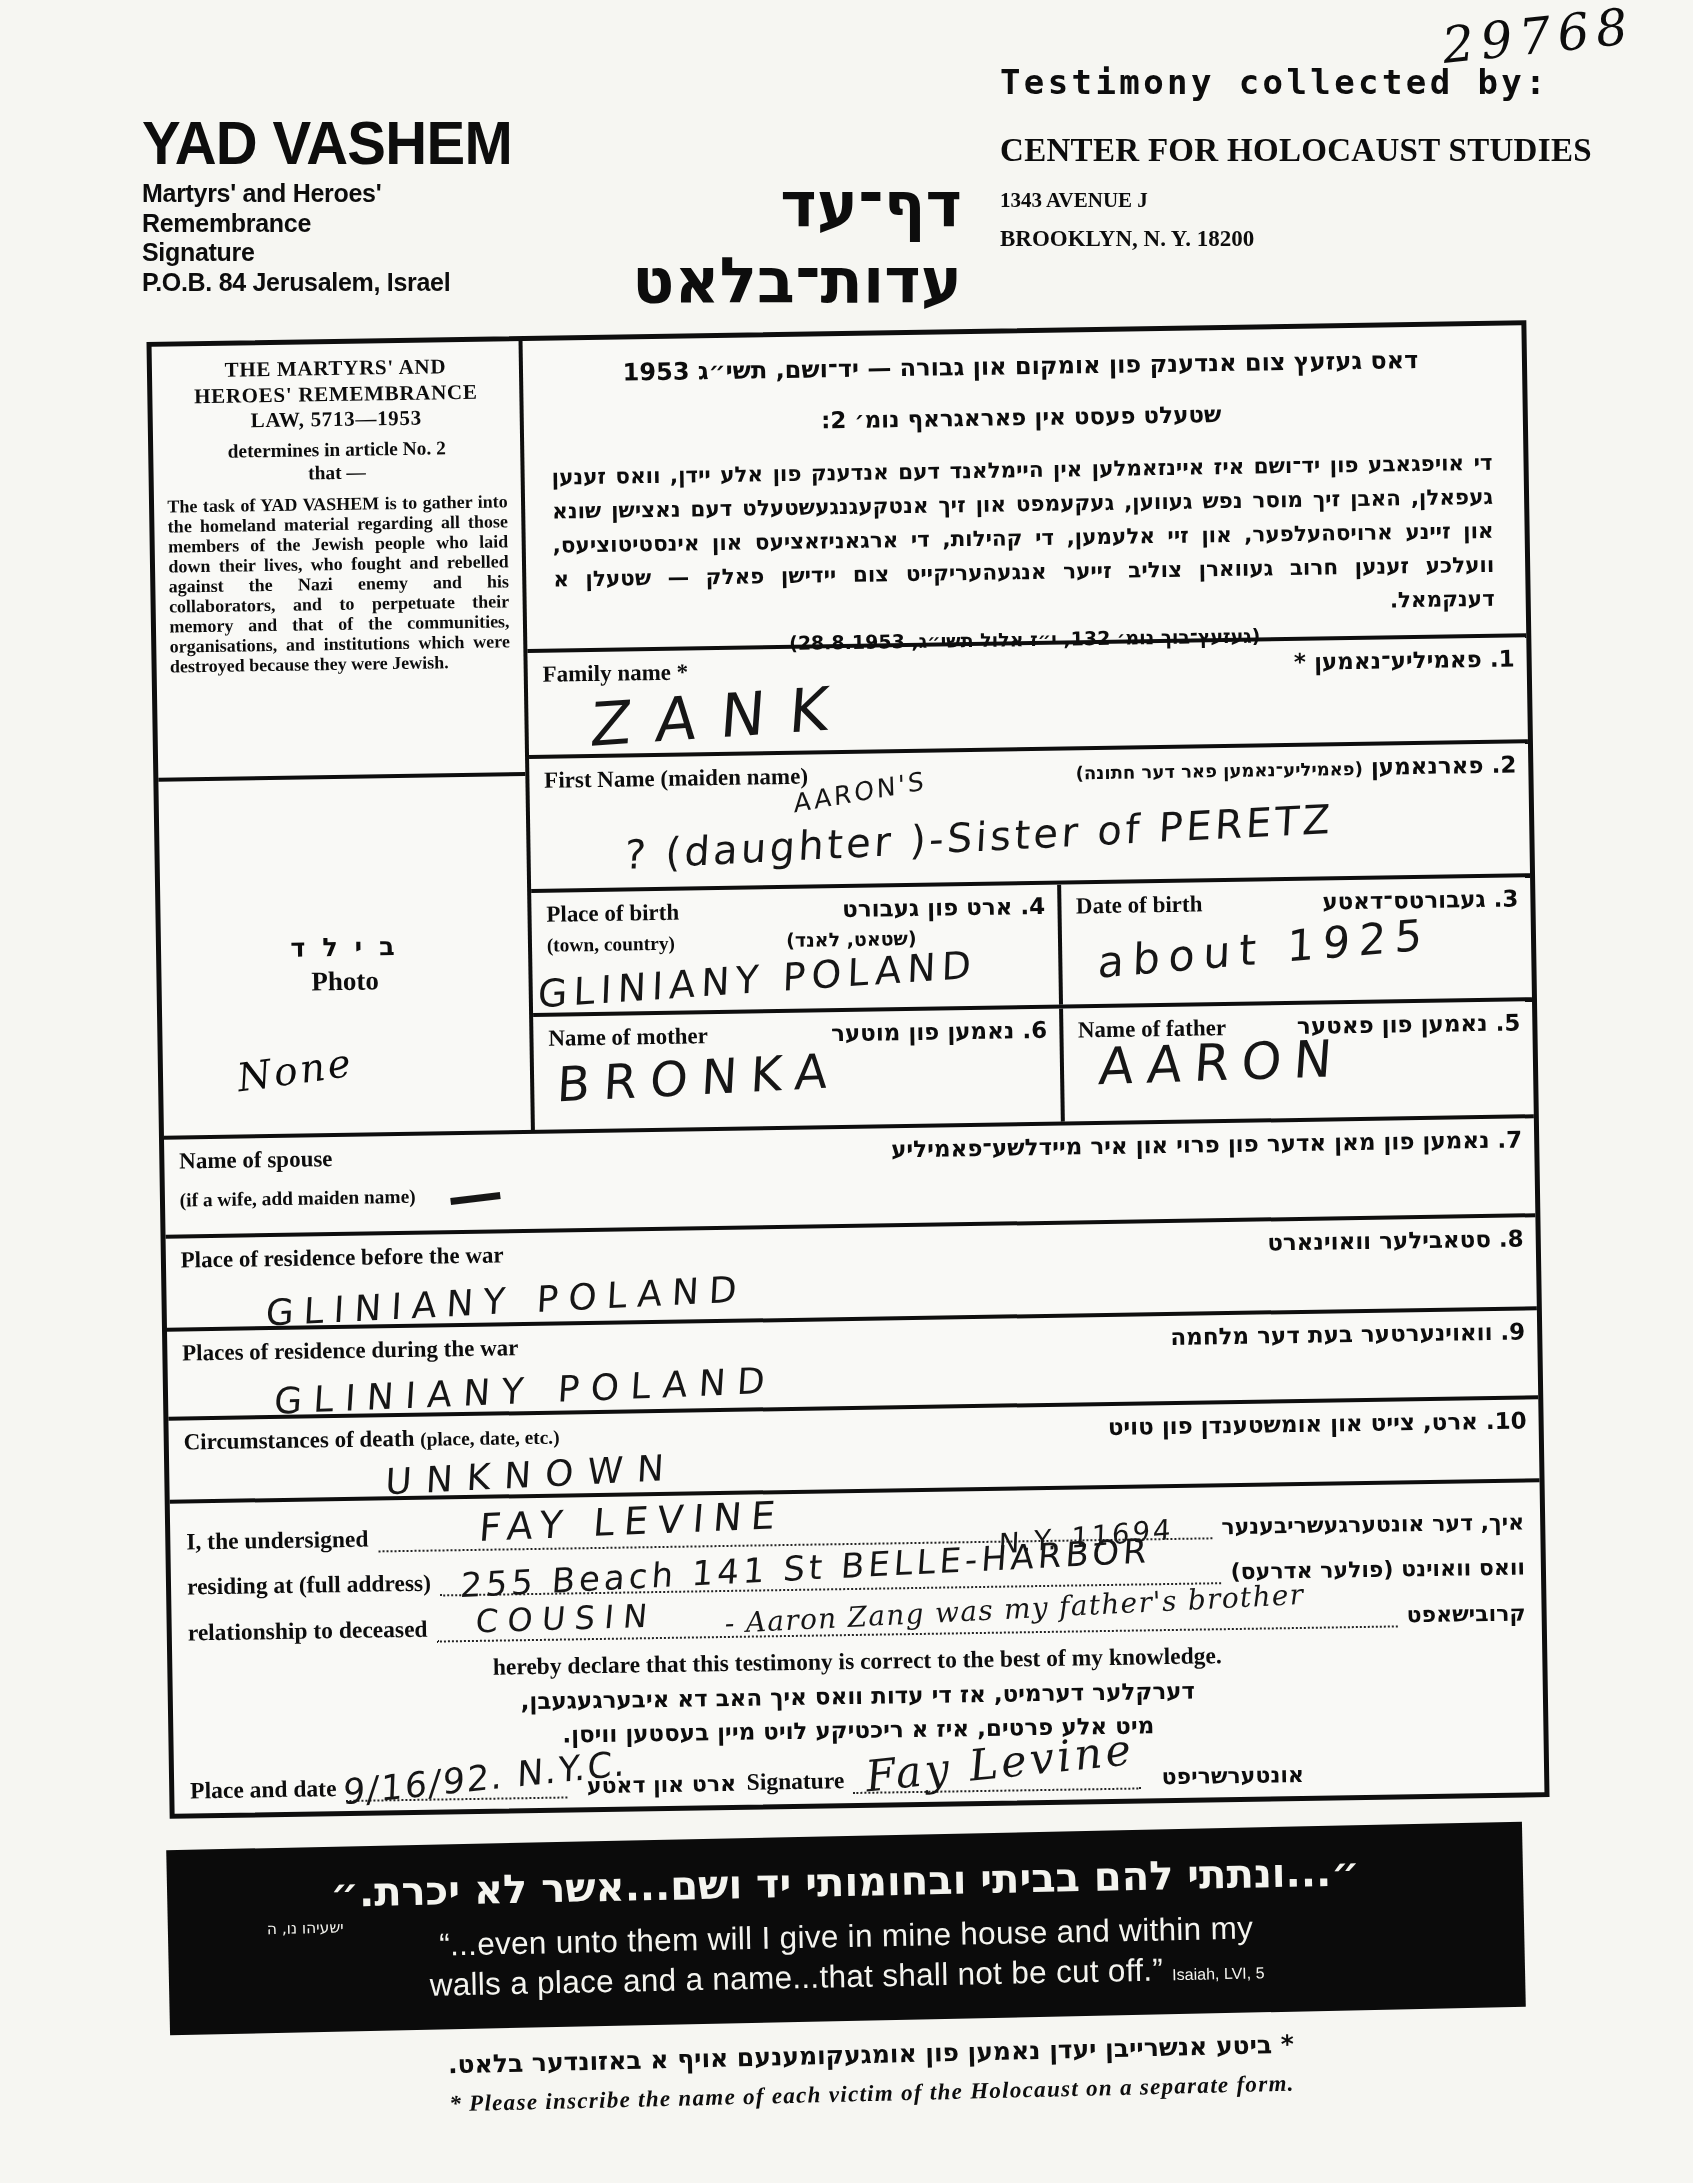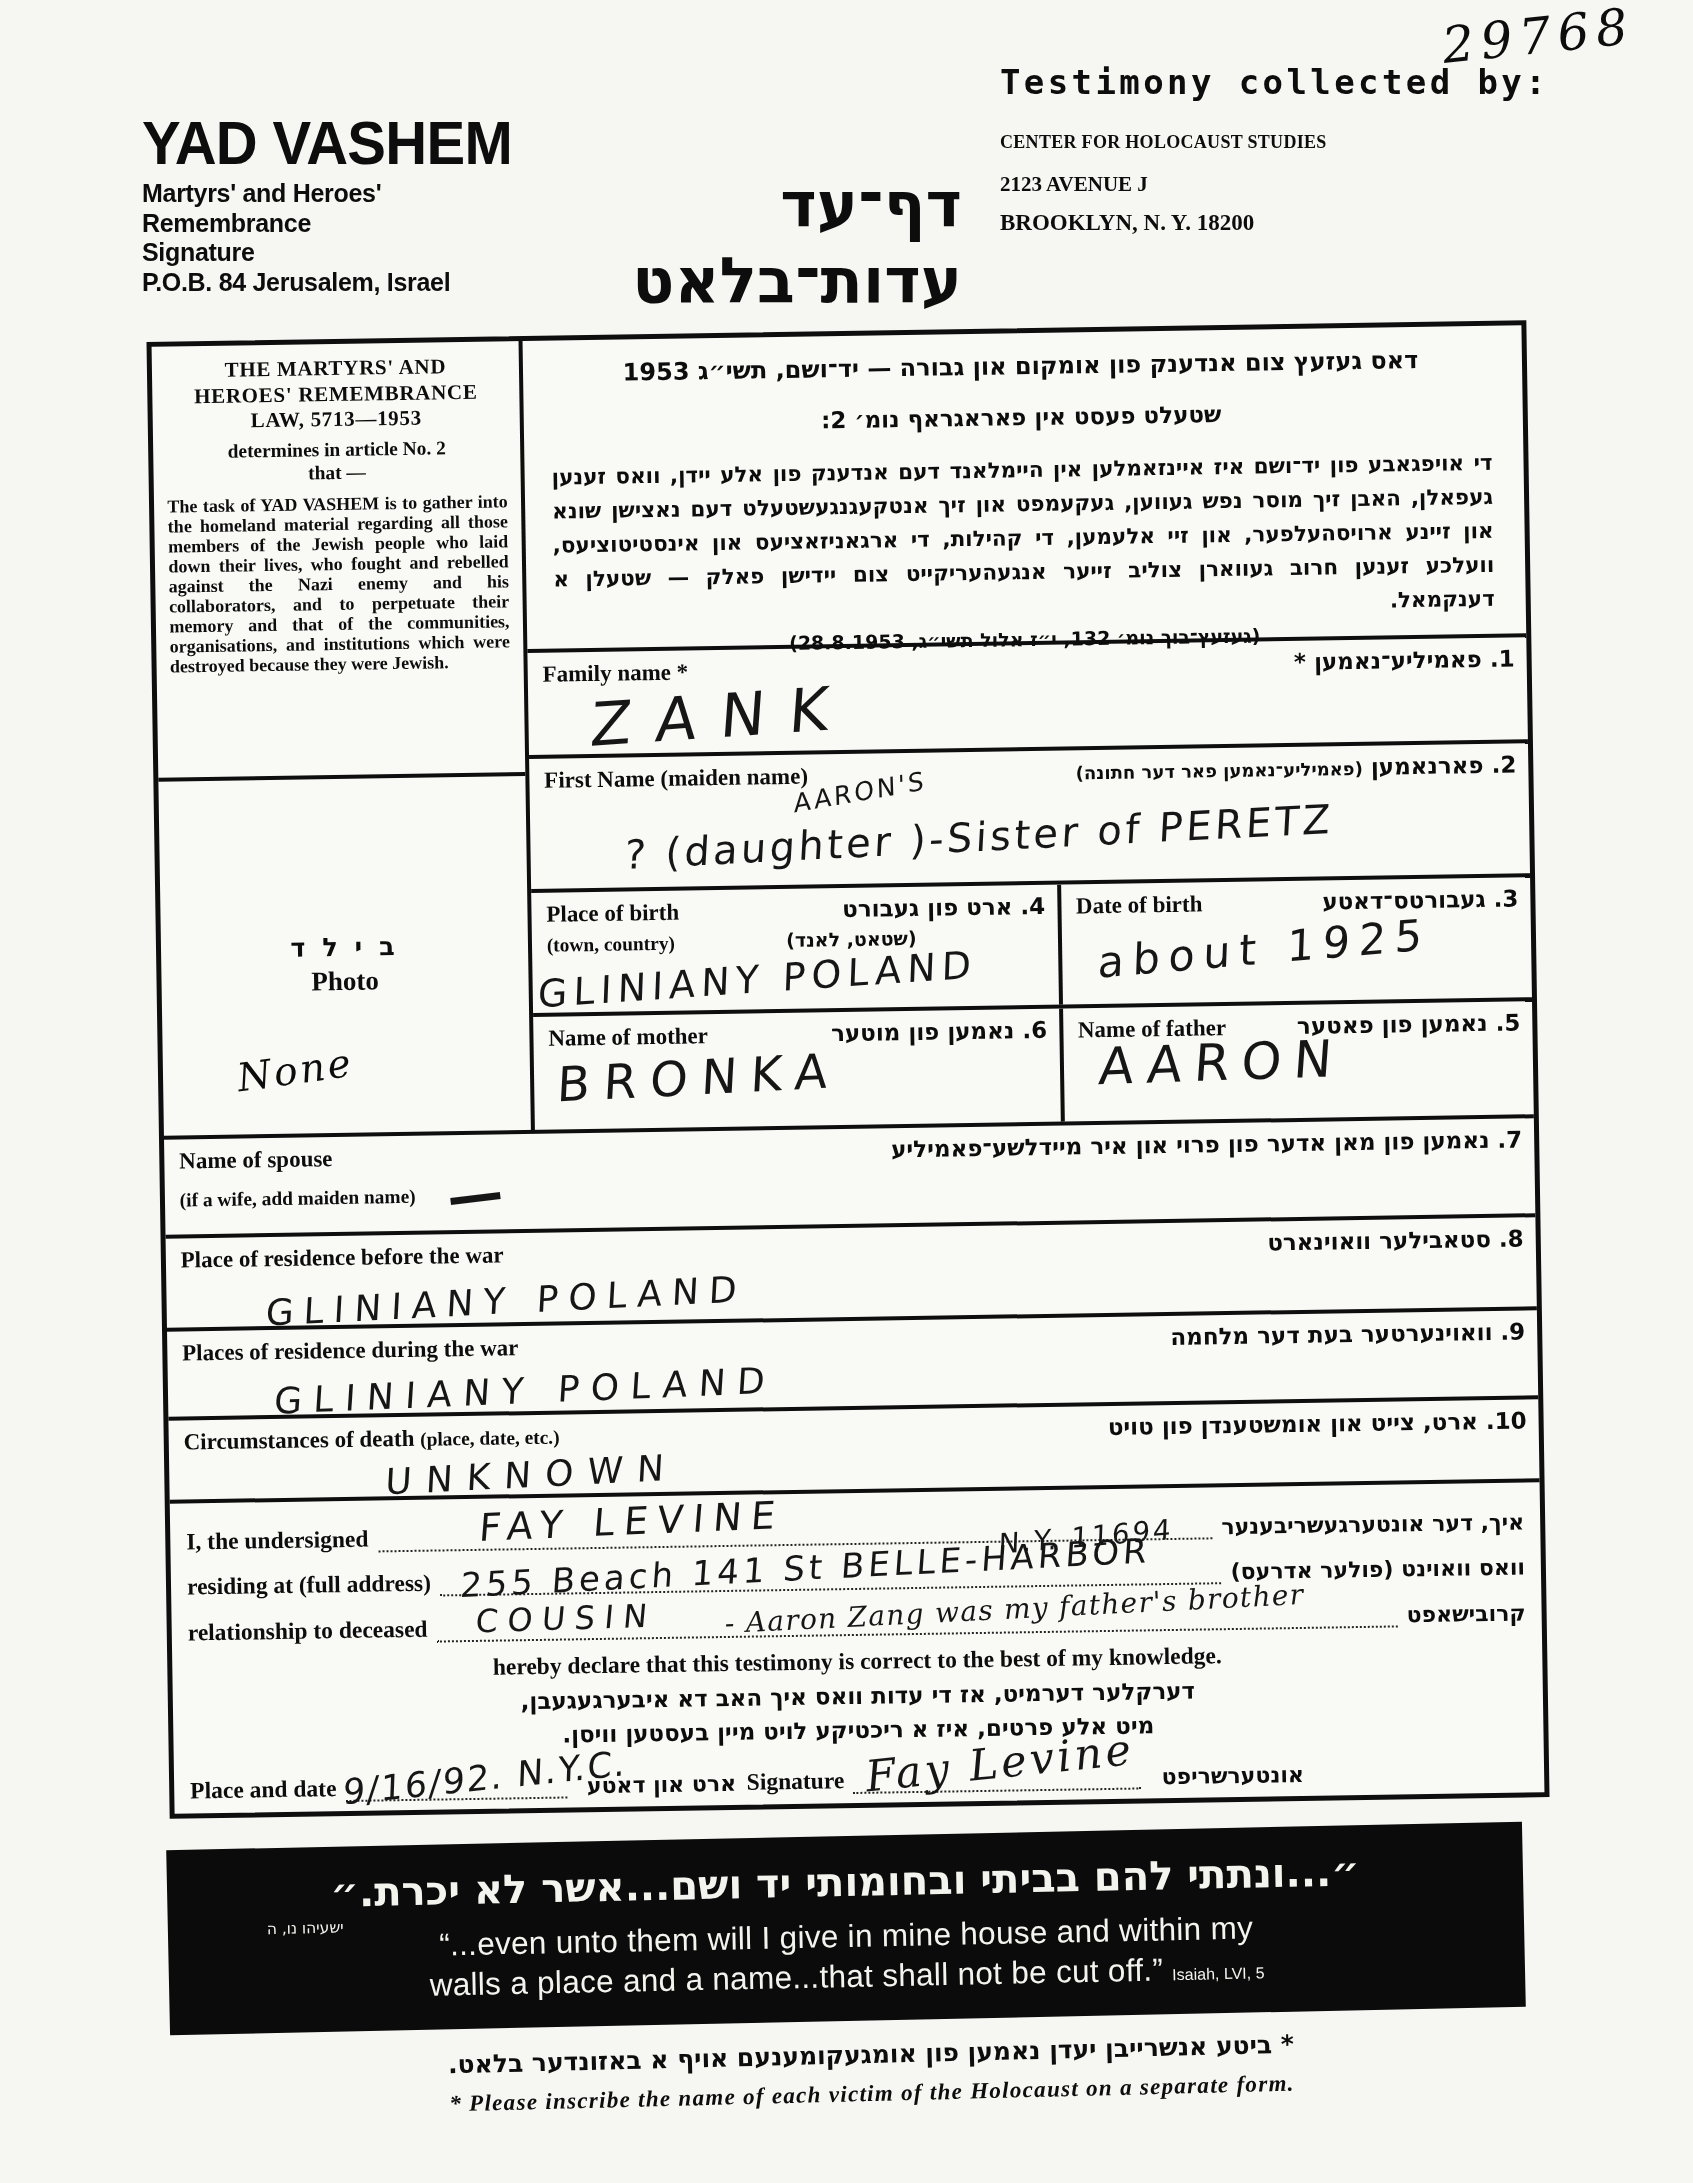--- a/index.html
+++ b/index.html
@@ -11,21 +11,21 @@
   .doc-number{position:absolute;top:6.7px;left:1442px;font-family:"DejaVu Serif",serif;
     font-style:italic;font-size:50px;letter-spacing:6.7px;transform:rotate(-6deg);}
   .org-block{position:absolute;top:107px;left:142px;width:429px;font-family:Liberation Sans, sans-serif;}
   .org-title{font-weight:bold;font-size:58px;letter-spacing:-0.7px;transform:scaleY(1.05);transform-origin:left top;}
   .org-sub{font-weight:bold;font-size:25px;line-height:29.5px;letter-spacing:-0.3px;}
   .org-sub.first{margin-top:5.4px;}
   .heb-logo{position:absolute;top:168px;left:573px;width:389px;text-align:right;direction:rtl;
     font-family:"DejaVu Sans",sans-serif;font-weight:bold;font-size:62px;line-height:75px;transform:scaleY(1.02);}
   .collector{position:absolute;top:62px;left:1000px;width:664px;}
   .c-intro{font-family:"DejaVu Sans Mono",monospace;font-weight:bold;font-size:34px;letter-spacing:3.4px;}
-  .c-name{font-weight:bold;font-size:18px;letter-spacing:0.3px;margin-top:29.5px;}
+  .c-name{font-weight:bold;font-size:33px;letter-spacing:0.3px;margin-top:29.5px;}
   .c-dept{font-weight:bold;font-style:italic;font-size:24px;margin-top:17.4px;}
   .c-addr1{font-weight:bold;font-size:21px;margin-top:19px;}
   .c-addr2{font-weight:bold;font-size:23px;margin-top:13.4px;}
 
   
   .form{position:absolute;top:331px;left:158px;width:1380px;border:5.4px solid #0e0e0e;
     transform:rotate(-0.9deg);background:rgba(255,255,255,0.35);box-sizing:border-box;}
   .form-top{display:flex;border-bottom:4.7px solid #0e0e0e;}
   .col-left{width:367px;border-right:4.7px solid #0e0e0e;display:flex;flex-direction:column;flex-shrink:0;}
   .col-right{flex:1;display:flex;flex-direction:column;min-width:0;}
@@ -140,21 +140,21 @@
   </div>
 
   <div class="heb-logo">
     <div>דף־עד</div>
     <div>עדות־בלאט</div>
   </div>
 
   <div class="collector">
     <div class="c-intro">Testimony collected by:</div>
     <div class="c-name">CENTER  FOR  HOLOCAUST  STUDIES</div>
-    <div class="c-addr1">2123 AVENUE J</div>
+    <div class="c-addr1">1343 AVENUE J</div>
     <div class="c-addr2">BROOKLYN, N. Y. 18200</div>
   </div>
 
   <div class="form">
     <div class="form-top">
       <div class="col-left">
         <div class="law-cell">
           <div class="law-title">THE  MARTYRS'  AND</div>
           <div class="law-title">HEROES'  REMEMBRANCE</div>
           <div class="law-title">LAW,  5713—1953</div>

